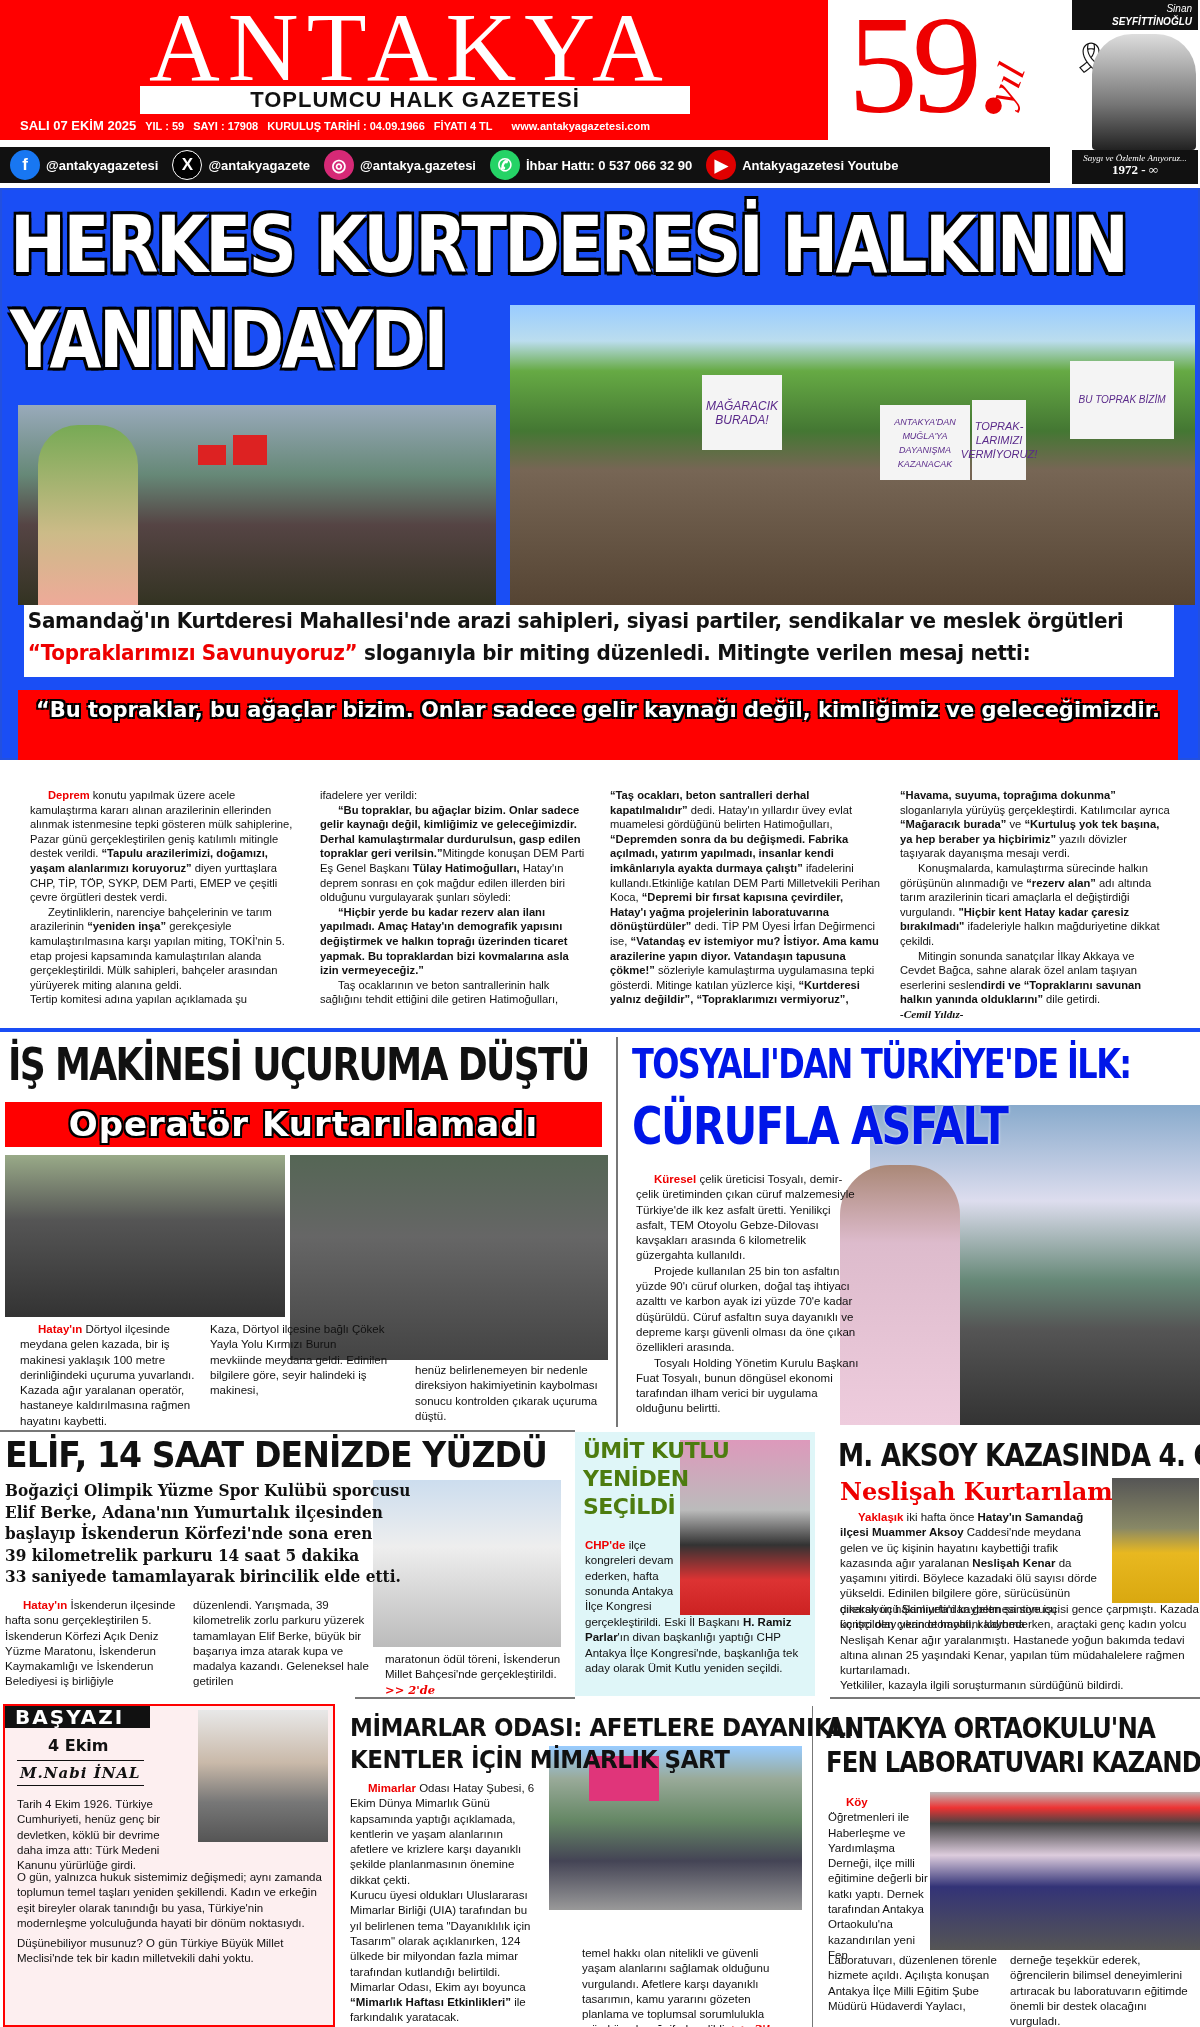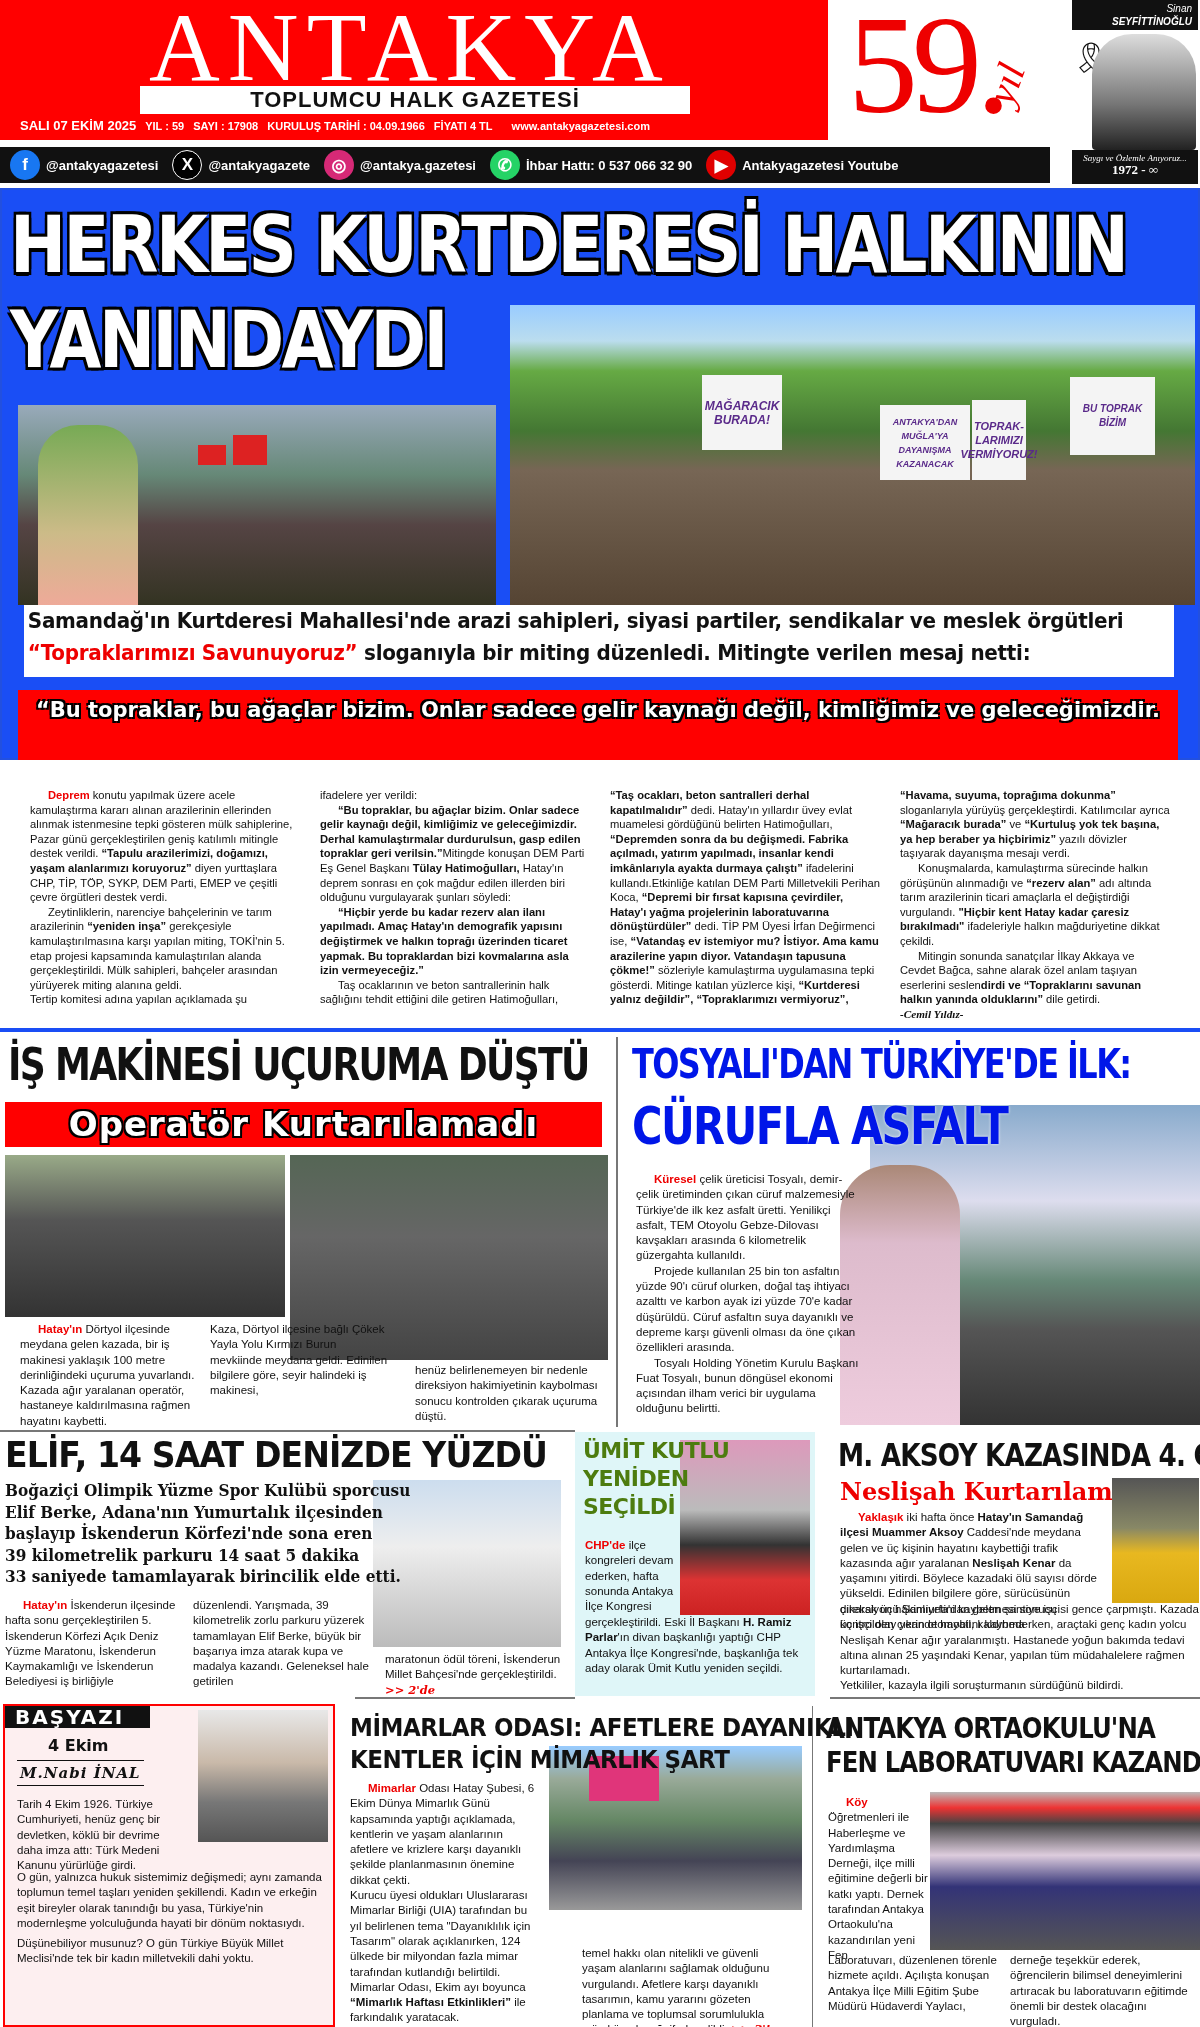--- a/index.html
+++ b/index.html
@@ -25,21 +25,21 @@
 .soc .ic{width:30px;height:30px;border-radius:50%;display:flex;align-items:center;justify-content:center;color:#fff;font-weight:bold;font-size:17px;margin-right:6px}
 
 #main{left:0;top:188px;width:1200px;height:572px;background:#1a4ef5;border:2px solid #2250e0}
 #headline1{left:10px;top:200px;width:1185px;font-size:78px;font-weight:bold;color:#fff;font-family:"DejaVu Sans",sans-serif;letter-spacing:-3px;transform:scaleX(0.86);transform-origin:left top;white-space:nowrap;text-shadow:-3px -3px 0 #000,3px -3px 0 #000,-3px 3px 0 #000,3px 3px 0 #000,0 4px 0 #000;line-height:90px}
 #headline2{left:10px;top:295px;width:600px;font-size:78px;font-weight:bold;color:#fff;font-family:"DejaVu Sans",sans-serif;letter-spacing:-3px;transform:scaleX(0.86);transform-origin:left top;white-space:nowrap;text-shadow:-3px -3px 0 #000,3px -3px 0 #000,-3px 3px 0 #000,3px 3px 0 #000;line-height:90px}
 #photo-a{left:18px;top:405px;width:478px;height:200px;background:linear-gradient(180deg,#9ab 0%,#687 35%,#544 60%,#332 100%)}
 #photo-a .speaker{position:absolute;left:20px;top:20px;width:100px;height:180px;background:linear-gradient(180deg,#7a5 0%,#cb8 60%,#ea9 100%);border-radius:40px 40px 0 0}
 #photo-a .flag1{position:absolute;left:180px;top:40px;width:28px;height:20px;background:#d22}
 #photo-a .flag2{position:absolute;left:215px;top:30px;width:34px;height:30px;background:#d22}
 #photo-b{left:510px;top:305px;width:685px;height:300px;background:linear-gradient(180deg,#9cf 0%,#bde 12%,#6a4 22%,#473 42%,#765 55%,#543 100%)}
-.sign{position:absolute;background:#f4f4f4;color:#5a2a8a;font-size:12px;font-weight:bold;text-align:center;display:flex;align-items:center;justify-content:center;font-style:italic;padding:3px;line-height:14px}
+.sign{position:absolute;background:#f4f4f4;color:#5a2a8a;font-size:12px;font-weight:normal;text-align:center;display:flex;align-items:center;justify-content:center;font-style:italic;padding:3px;line-height:14px}
 #lead{left:24px;top:605px;width:1150px;height:72px;background:#fff}
 #lead p{font-family:"DejaVu Sans",sans-serif;font-weight:bold;font-size:21px;line-height:32px;padding-left:4px;letter-spacing:-0.3px;white-space:nowrap;transform:scaleX(0.95);transform-origin:left}
 #lead .red{color:#e00}
 #quote{left:18px;top:690px;width:1160px;height:70px;background:#f00;color:#fff;font-family:"DejaVu Sans",sans-serif;font-weight:bold;font-size:21px;text-align:center;line-height:30px;padding-top:5px;text-shadow:-2px -2px 0 #000,2px -2px 0 #000,-2px 2px 0 #000,2px 2px 0 #000}
 #body1{left:30px;top:788px;width:1140px;height:226px;display:flex;gap:20px;font-size:11.2px;line-height:14.6px}
 #body1 .col{flex:1}
 .red-lead{color:#e00;font-weight:bold}
 .ind{display:inline-block;width:18px}
 #rule1{left:0;top:1028px;width:1200px;height:4px;background:#1a4ef5}
 
@@ -159,21 +159,21 @@
 <div class="abs" id="headline2">YANINDAYDI</div>
 <div class="abs" id="photo-a">
   <div class="speaker"></div>
   <div class="flag1"></div>
   <div class="flag2"></div>
 </div>
 <div class="abs" id="photo-b">
   <div class="sign" style="left:192px;top:70px;width:80px;height:75px">MAĞARACIK BURADA!</div>
   <div class="sign" style="left:370px;top:100px;width:90px;height:75px;font-size:9px">ANTAKYA'DAN MUĞLA'YA DAYANIŞMA KAZANACAK</div>
   <div class="sign" style="left:462px;top:95px;width:54px;height:80px;font-size:11px">TOPRAK-LARIMIZI VERMİYORUZ!</div>
-  <div class="sign" style="left:560px;top:72px;width:85px;height:78px;font-size:10px">BU TOPRAK BİZİM</div>
+  <div class="sign" style="left:560px;top:56px;width:104px;height:78px;font-size:10px">BU TOPRAK BİZİM</div>
 </div>
 <div class="abs" id="lead">
   <p>Samandağ'ın Kurtderesi Mahallesi'nde arazi sahipleri, siyasi partiler, sendikalar ve meslek örgütleri</p>
   <p><span class="red">“Topraklarımızı Savunuyoruz”</span><span> sloganıyla bir miting düzenledi. Mitingte verilen mesaj netti:</span></p>
 </div>
 <div class="abs" id="quote">
   <div>“Bu topraklar, bu ağaçlar bizim. Onlar sadece gelir kaynağı değil, kimliğimiz ve geleceğimizdir.</div>
 </div>
 <div class="abs" id="body1">
   <div class="col">
@@ -209,21 +209,21 @@
 <div class="abs" id="vline2"></div>
 
 <div class="abs" id="ph-tos">
     <div class="man"></div>
   </div>
 <div class="abs" id="h-tos1">TOSYALI'DAN TÜRKİYE'DE İLK:</div>
 <div class="abs" id="h-tos2">CÜRUFLA ASFALT</div>
 <div class="abs txt" id="t-tos">
   <span class="ind"></span><span class="red-lead">Küresel</span><span> çelik üreticisi Tosyalı, demir-çelik üretiminden çıkan cüruf malzemesiyle Türkiye'de ilk kez asfalt üretti. Yenilikçi asfalt, TEM Otoyolu Gebze-Dilovası kavşakları arasında 6 kilometrelik güzergahta kullanıldı.</span><br>
   <span class="ind"></span><span>Projede kullanılan 25 bin ton asfaltın yüzde 90'ı cüruf olurken, doğal taş ihtiyacı azalttı ve karbon ayak izi yüzde 70'e kadar düşürüldü. Cüruf asfaltın suya dayanıklı ve depreme karşı güvenli olması da öne çıkan özellikleri arasında.</span><br>
-  <span class="ind"></span><span>Tosyalı Holding Yönetim Kurulu Başkanı Fuat Tosyalı, bunun döngüsel ekonomi açısından ilham verici bir uygulama olduğunu belirtti.</span>
+  <span class="ind"></span><span>Tosyalı Holding Yönetim Kurulu Başkanı Fuat Tosyalı, bunun döngüsel ekonomi tarafından ilham verici bir uygulama olduğunu belirtti.</span>
 </div>
 <div class="abs" id="rule2"></div>
 
 <div class="abs" id="h-elif">ELİF, 14 SAAT DENİZDE YÜZDÜ</div>
 <div class="abs" id="ph-elif"></div>
 <div class="abs" id="deck-elif">
   <div>Boğaziçi Olimpik Yüzme Spor Kulübü sporcusu</div>
   <div>Elif Berke, Adana'nın Yumurtalık ilçesinden</div>
   <div>başlayıp İskenderun Körfezi'nde sona eren</div>
   <div>39 kilometrelik parkuru 14 saat 5 dakika</div>

